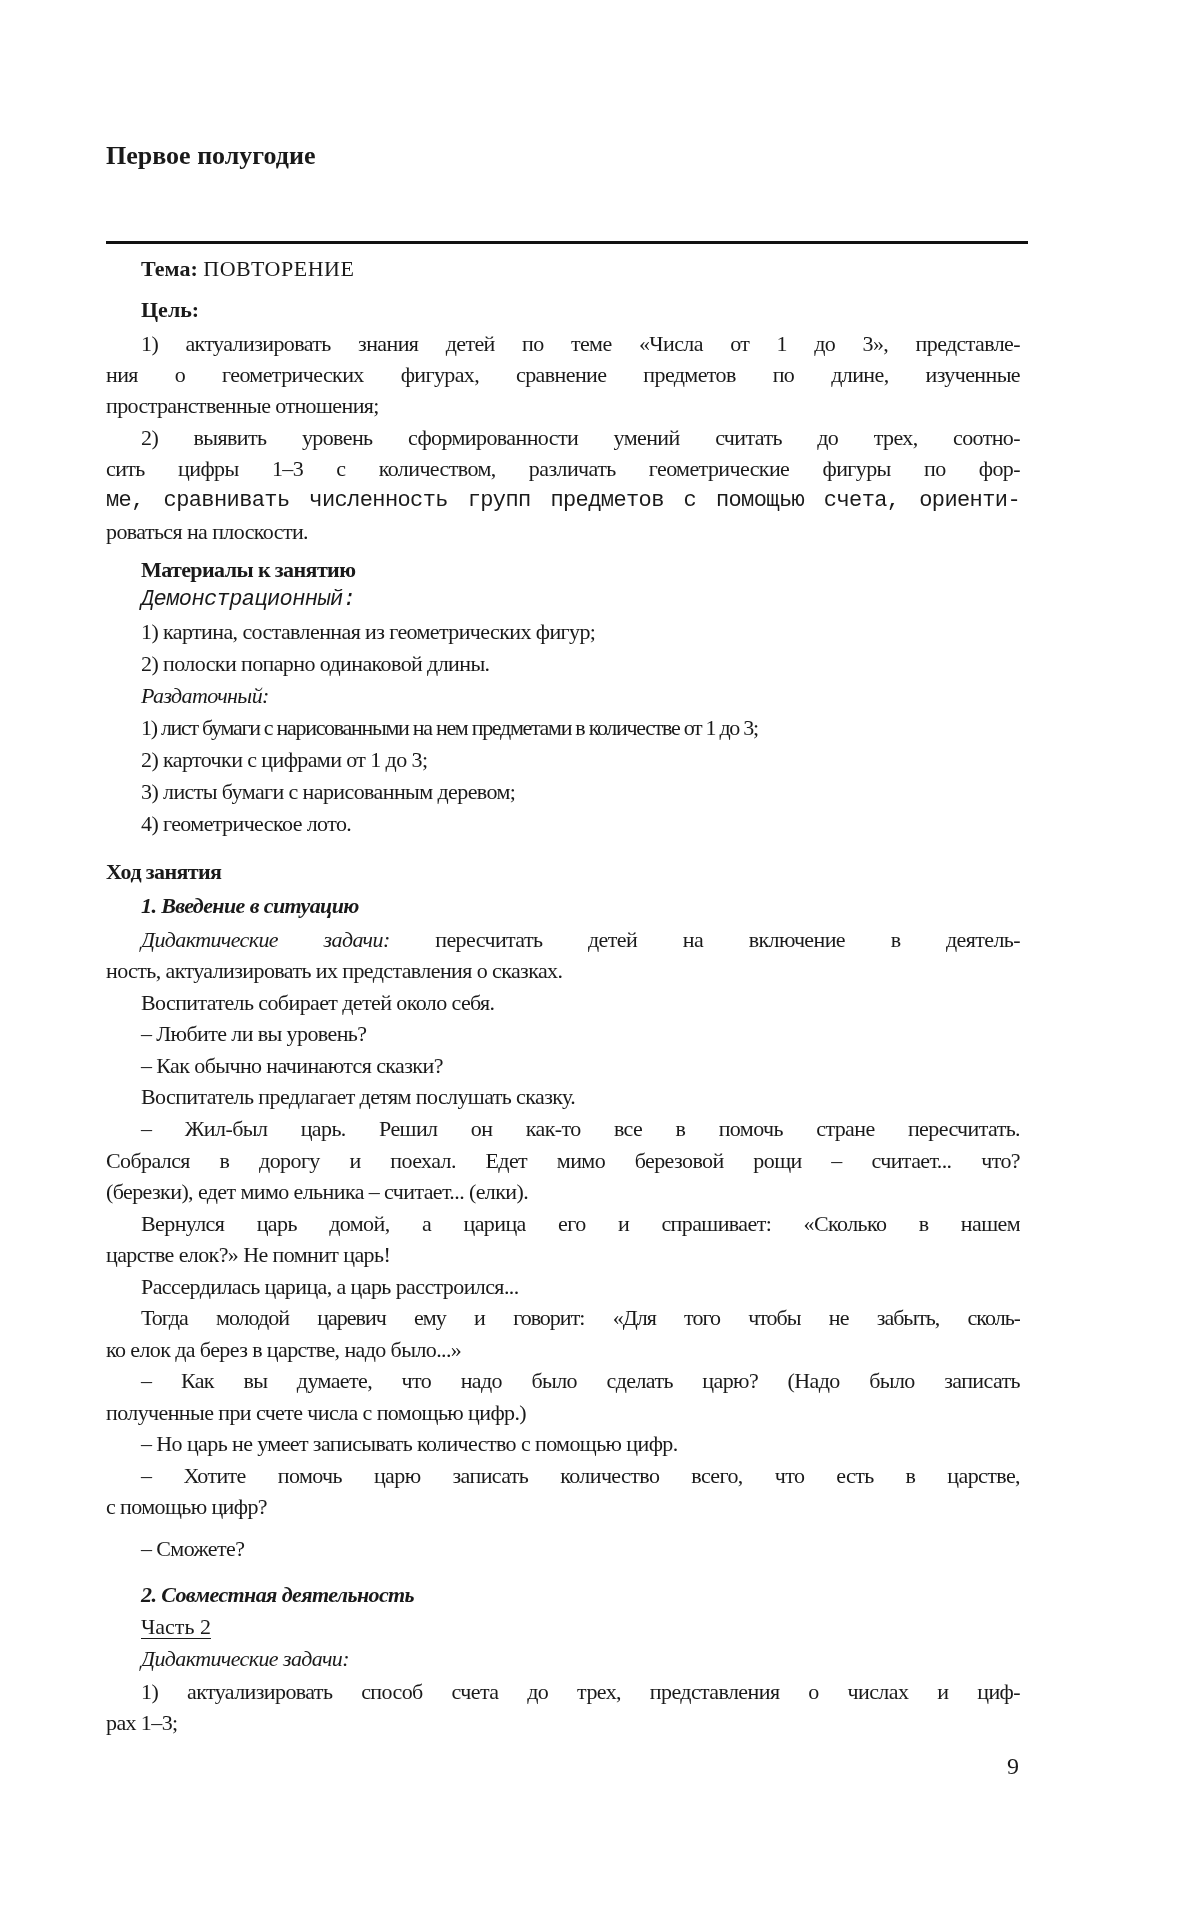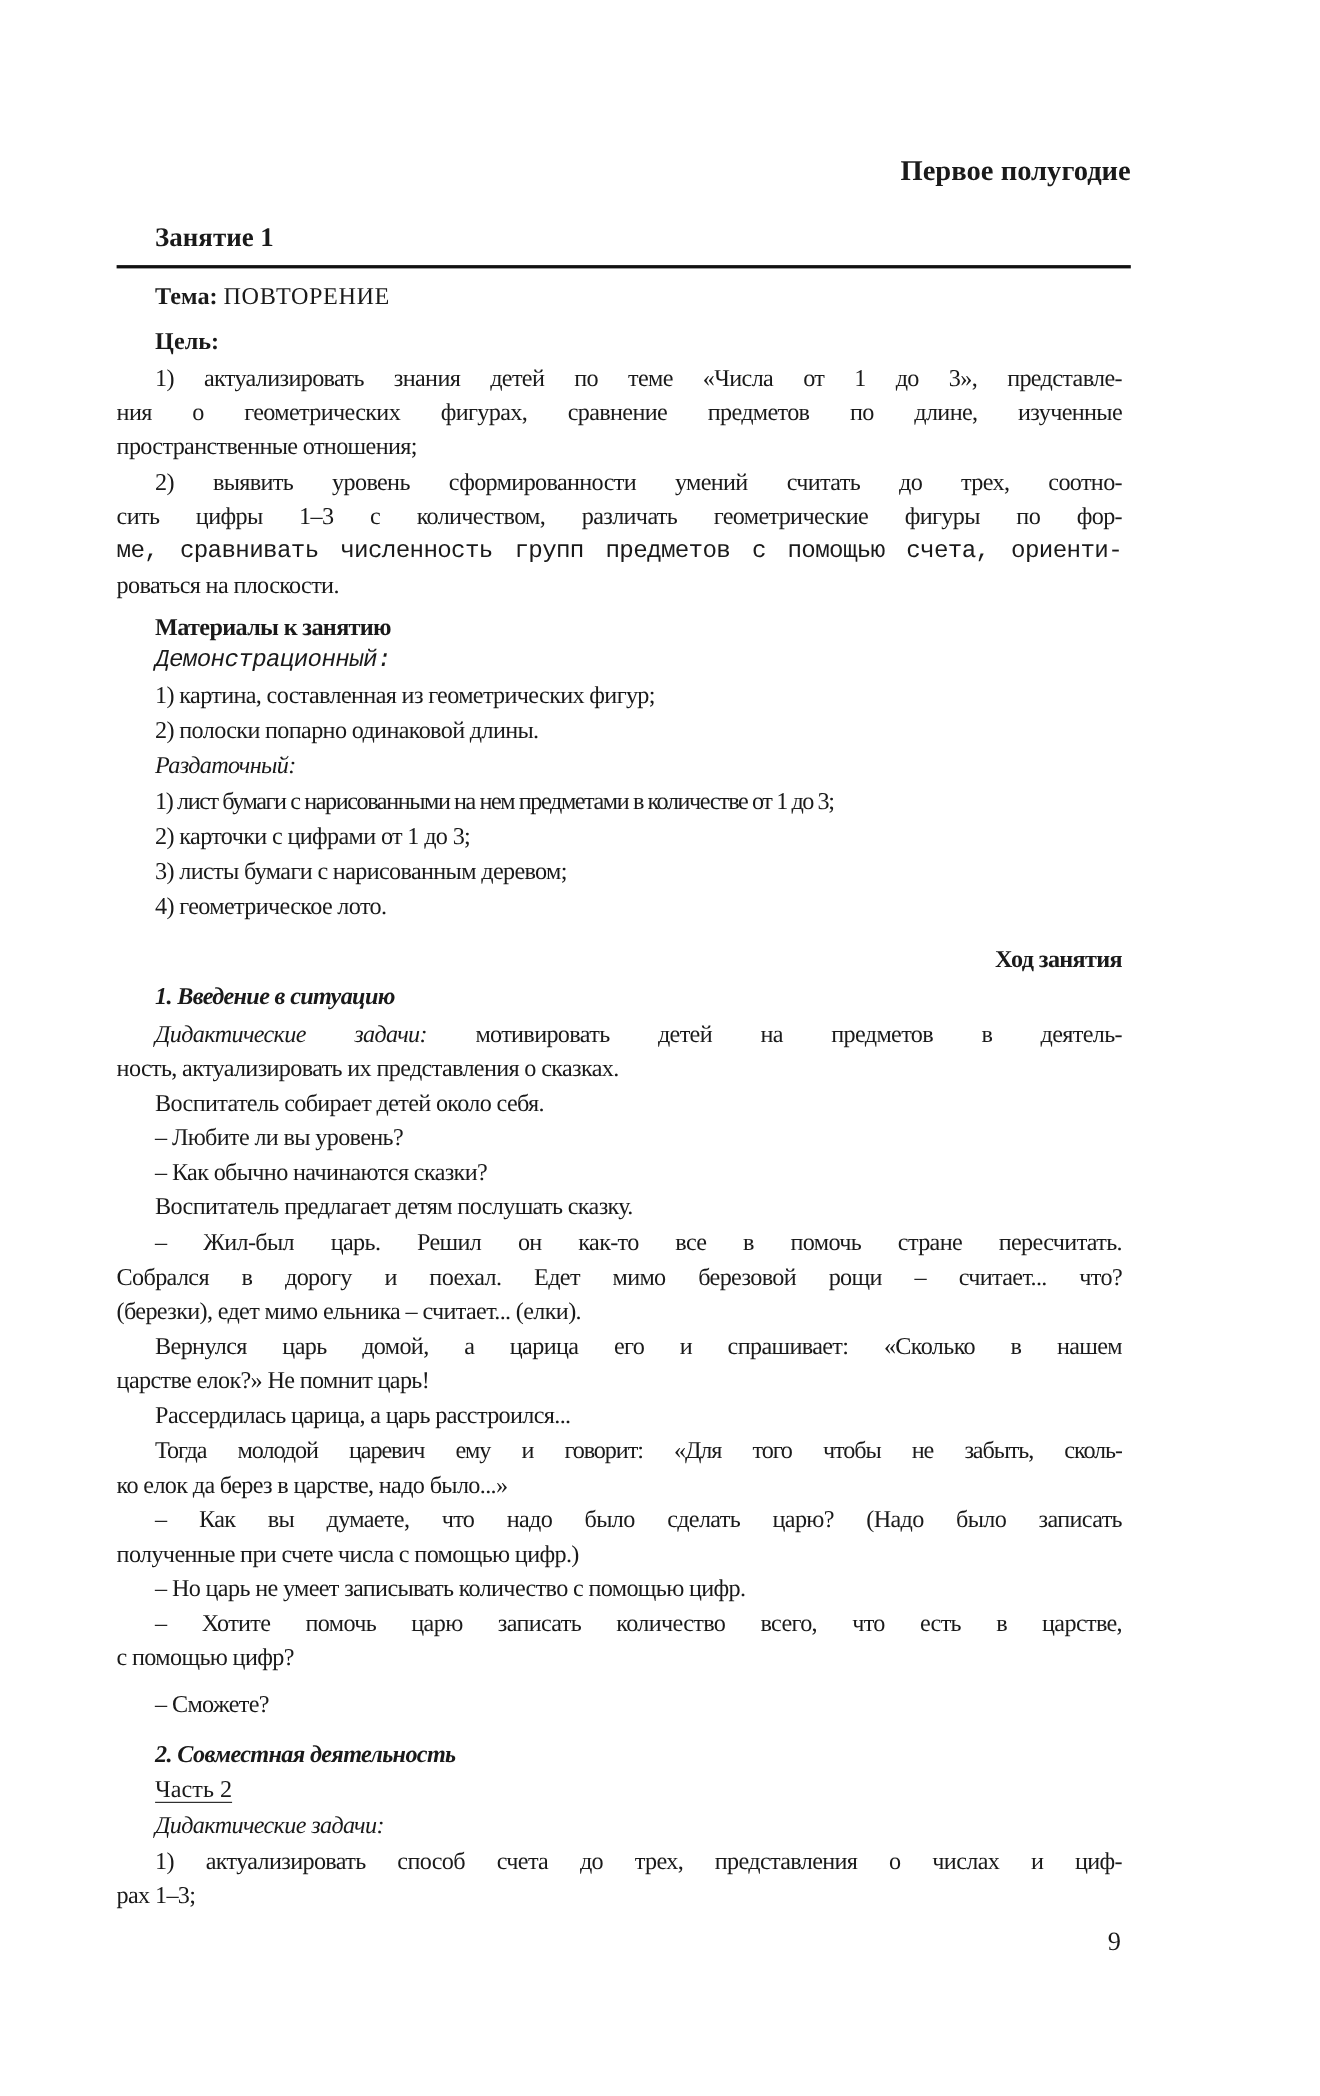--- a/index.html
+++ b/index.html
@@ -7,34 +7,33 @@
          font-family: "Liberation Serif", "DejaVu Serif", serif; color: #1a1a1a; }
   .page { position: absolute; left: 0; top: 0; width: 1200px; height: 1905px; }
   .col { position: absolute; left: 106px; width: 914px; }
   .ln { position: absolute; left: 0; width: 914px; font-size: 22px; line-height: 30px; white-space: nowrap; }
   .ln.j { text-align: justify; text-align-last: justify; white-space: normal; height: 30px; overflow: hidden; }
   .ind { padding-left: 35px; box-sizing: border-box; }
   .b { font-weight: bold; }
   .i { font-style: italic; }
   .bi { font-weight: bold; font-style: italic; }
   .u { text-decoration: underline; text-underline-offset: 4px; text-decoration-thickness: 1px; }
-  .center { text-align: right; }
+  .center { text-align: left; }
   .title { font-size: 26px; font-weight: bold; }
   .rule { position: absolute; left: 106px; width: 922px; height: 3px; background: #111; top: 241px; }
   .pagenum { position: absolute; font-size: 24px; }
   .cond { letter-spacing: -0.6px; }
 </style>
 </head>
 <body>
 
 <div class="page">
 
   <div class="ln center title" style="left:106px; width:922px; top:141px; position:absolute;">Первое полугодие</div>
 
-  <div class="ln b" style="left:141px; top:202px; position:absolute; font-size:24.5px;">Занятие 1</div>
 
   <div class="rule"></div>
 
   <div class="col" style="top:0;">
 
     <div class="ln ind" style="top:254px;">
       <span class="b">Тема:</span>
       <span style="letter-spacing:0.5px;">ПОВТОРЕНИЕ</span>
     </div>
 
@@ -55,21 +54,21 @@
     <div class="ln ind cond" style="top:713px; letter-spacing:-1.3px;">1) лист бумаги с нарисованными на нем предметами в количестве от 1 до 3;</div>
     <div class="ln ind cond" style="top:745px;">2) карточки с цифрами от 1 до 3;</div>
     <div class="ln ind cond" style="top:777px;">3) листы бумаги с нарисованным деревом;</div>
     <div class="ln ind cond" style="top:809px;">4) геометрическое лото.</div>
 
     <div class="ln b center cond" style="top:857px;">Ход занятия</div>
 
     <div class="ln ind bi cond" style="top:891px;">1.  Введение в ситуацию</div>
     <div class="ln j ind cond" style="top:925px;">
       <span class="i">Дидактические задачи:</span>
-      <span>мотивировать детей на предметов в деятель-</span>
+      <span>пересчитать детей на включение в деятель-</span>
     </div>
     <div class="ln cond" style="top:956px;">ность, актуализировать их представления о сказках.</div>
 
     <div class="ln ind cond" style="top:988px;">Воспитатель собирает детей около себя.</div>
     <div class="ln ind cond" style="top:1019px;">–  Любите ли вы уровень?</div>
     <div class="ln ind cond" style="top:1051px;">–  Как обычно начинаются сказки?</div>
     <div class="ln ind cond" style="top:1082px;">Воспитатель предлагает детям послушать сказку.</div>
     <div class="ln j ind cond" style="top:1114px;">– Жил-был царь. Решил он как-то все в помочь стране пересчитать.</div>
     <div class="ln j cond" style="top:1146px;">Собрался в дорогу и поехал. Едет мимо березовой рощи – считает... что?</div>
     <div class="ln cond" style="top:1177px;">(березки), едет мимо ельника – считает... (елки).</div>

